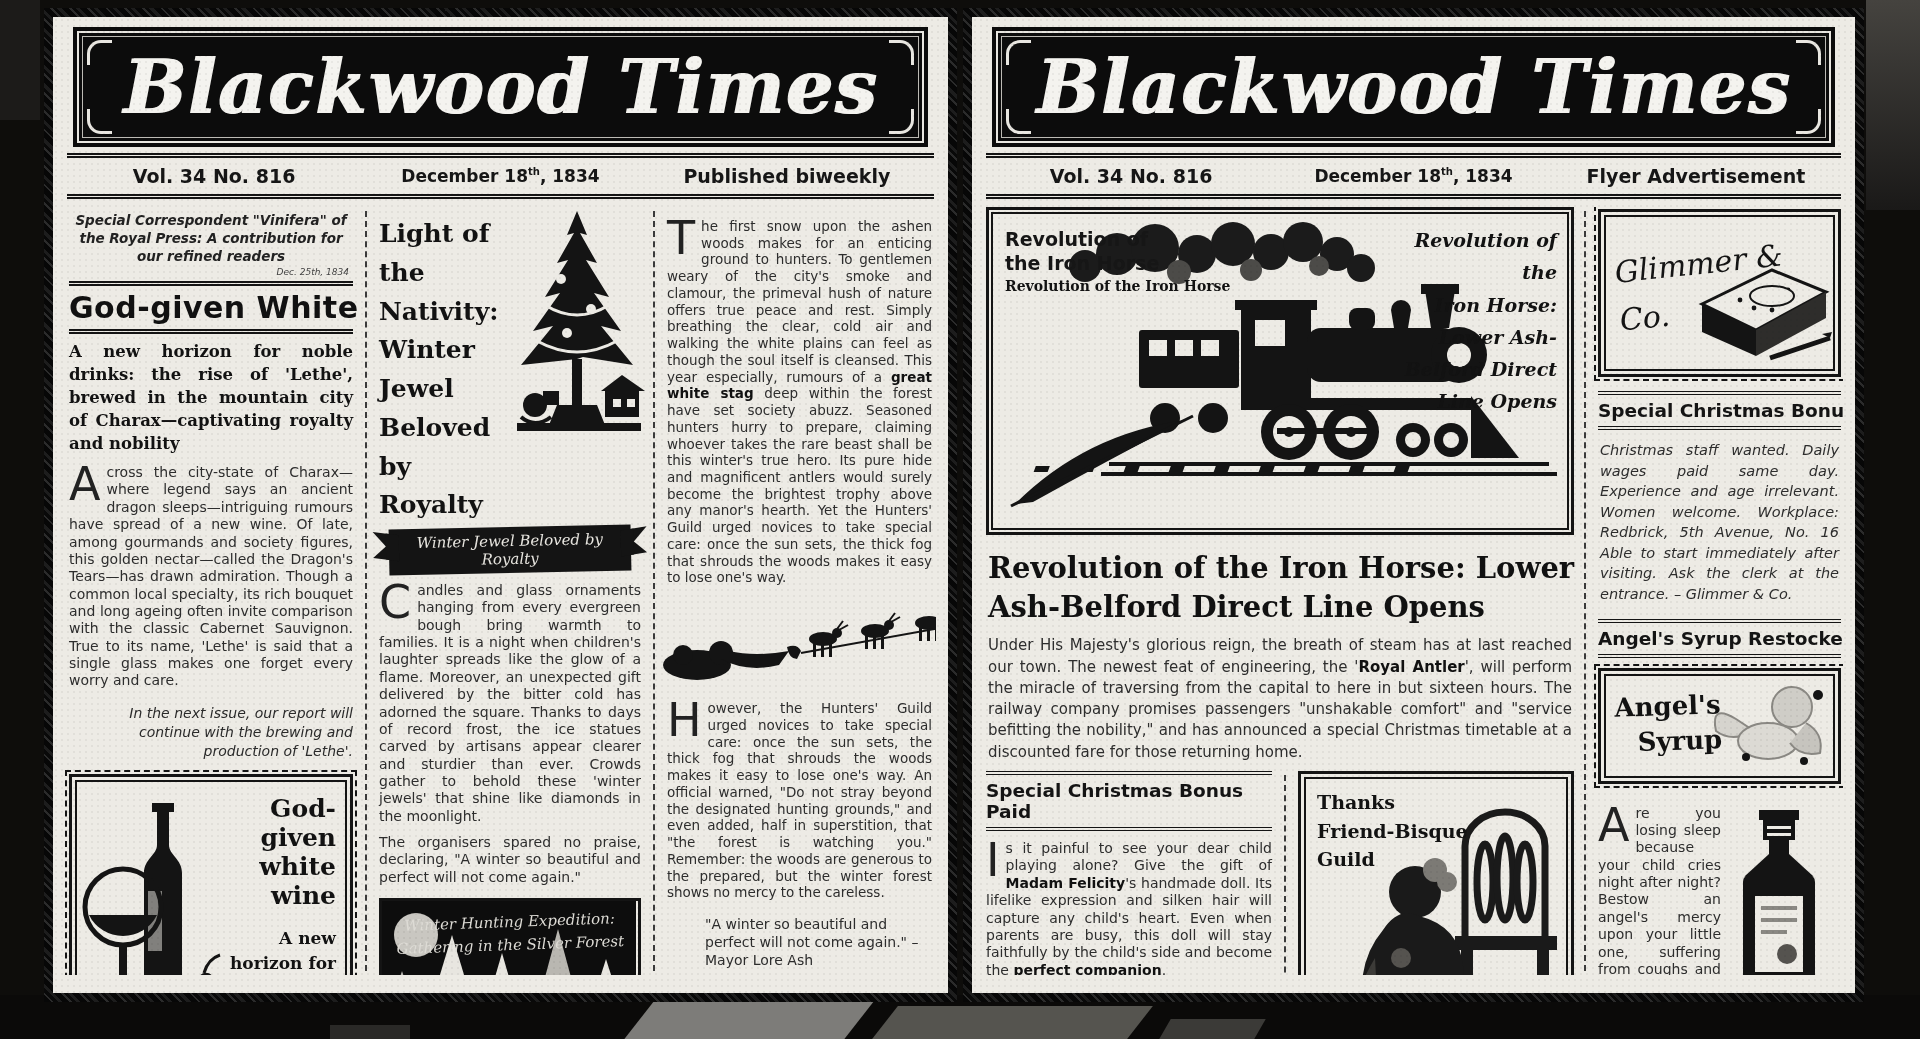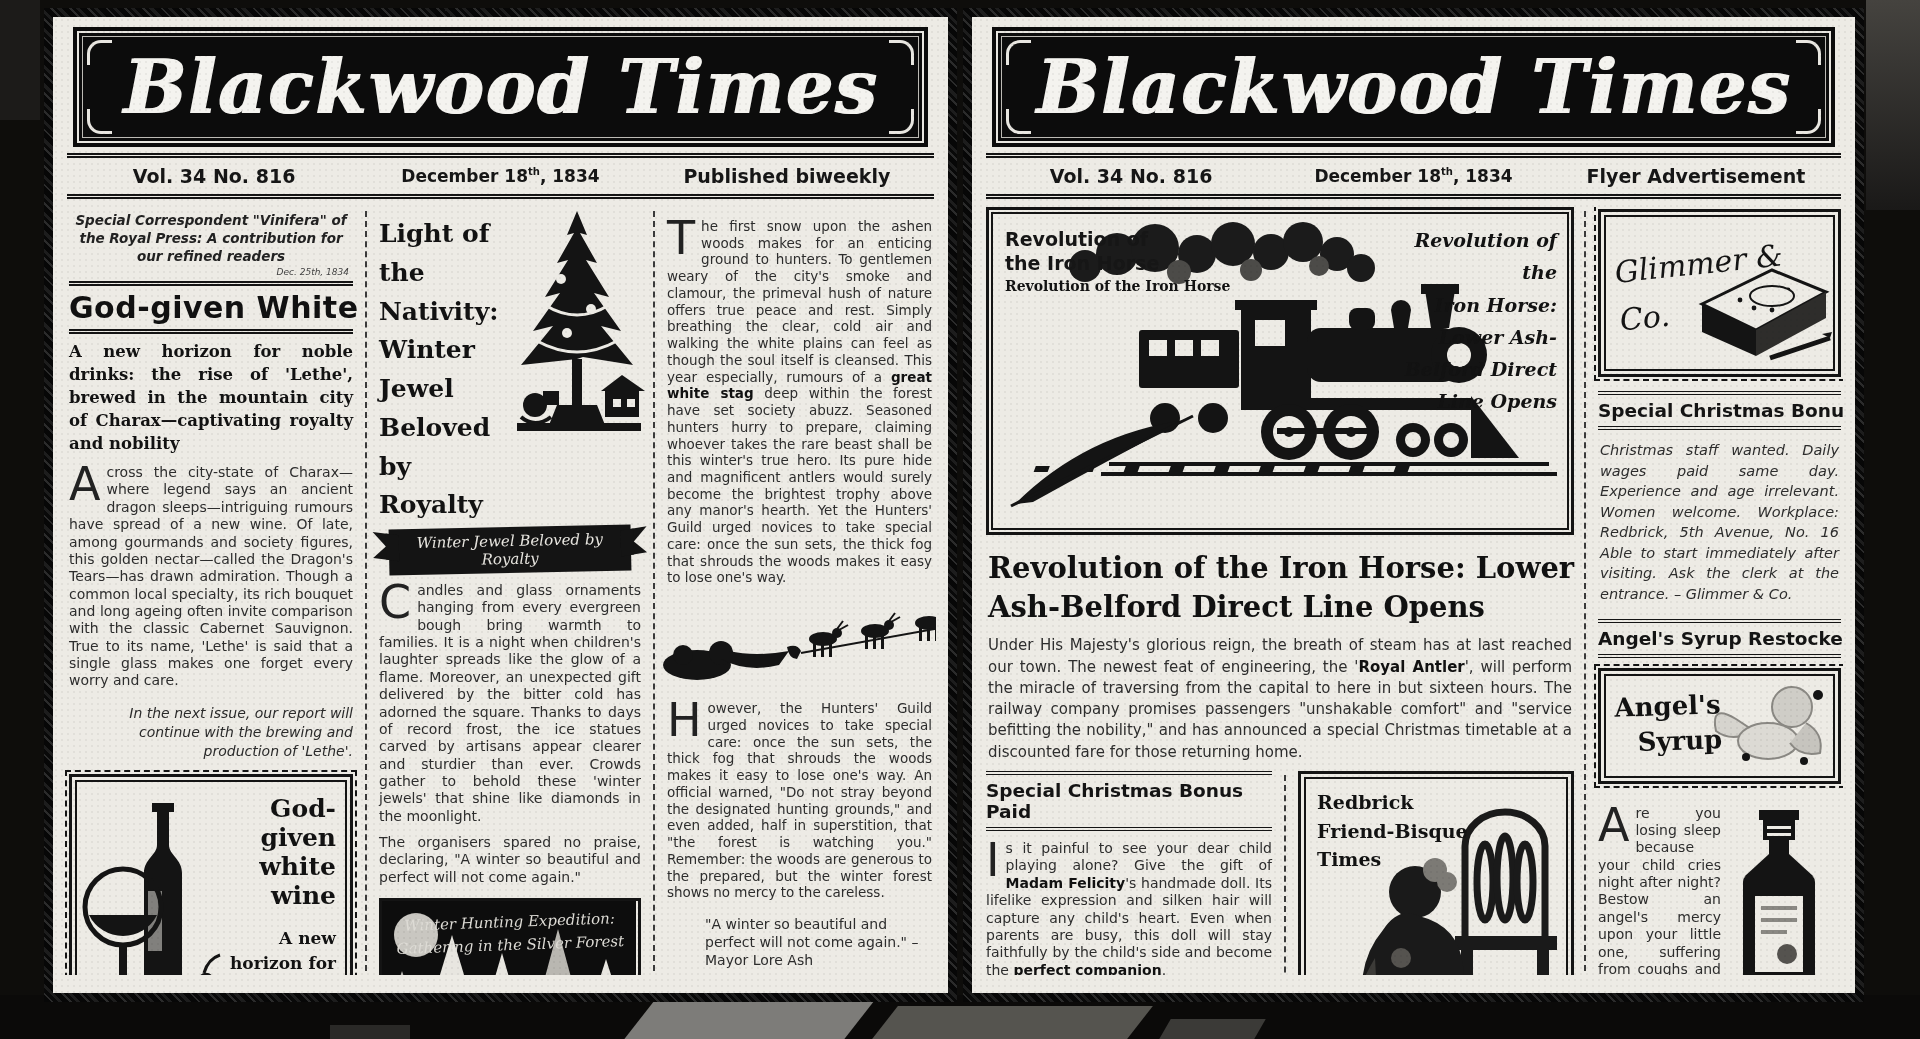--- a/index.html
+++ b/index.html
@@ -385,21 +385,21 @@
           <p class="article"><span>Under His Majesty's glorious reign, the breath of steam has at last reached our town. The newest feat of engineering, the '</span><b>Royal Antler</b><span>', will perform the miracle of traversing from the capital to here in but sixteen hours. The railway company promises passengers "unshakable comfort" and "service befitting the nobility," and has announced a special Christmas timetable at a discounted fare for those returning home.</span></p>
 
           <div class="bottom-row">
             <div class="doll-art-col">
               <div class="sect-h">Special Christmas Bonus Paid</div>
               <p><span class="dropcap">I</span><span>s it painful to see your dear child playing alone? Give the gift of </span><b>Madam Felicity</b><span>'s handmade doll. Its lifelike expression and silken hair will capture any child's heart. Even when parents are busy, this doll will stay faithfully by the child's side and become the </span><b>perfect companion</b><span>.</span></p>
             </div>
             <div class="vr"></div>
             <div class="frame doll-box">
               <div class="doll-cap bl">
-                <span>Redbrick</span><br><span>Friend-Bisque</span><br><span>Times</span>
+                <span>Thanks</span><br><span>Friend-Bisque</span><br><span>Guild</span>
               </div>
               <svg width="250" height="230" viewBox="0 0 250 230">
 
                 <g stroke="#1a1a1a" stroke-width="7" fill="none">
                   <path d="M150 130 V38 a40 34 0 0 1 80 0 V130"></path>
                   <ellipse cx="170" cy="74" rx="8" ry="38"></ellipse>
                   <ellipse cx="190" cy="70" rx="8" ry="42"></ellipse>
                   <ellipse cx="210" cy="74" rx="8" ry="38"></ellipse>
                 </g>
                 <g fill="#1a1a1a">

